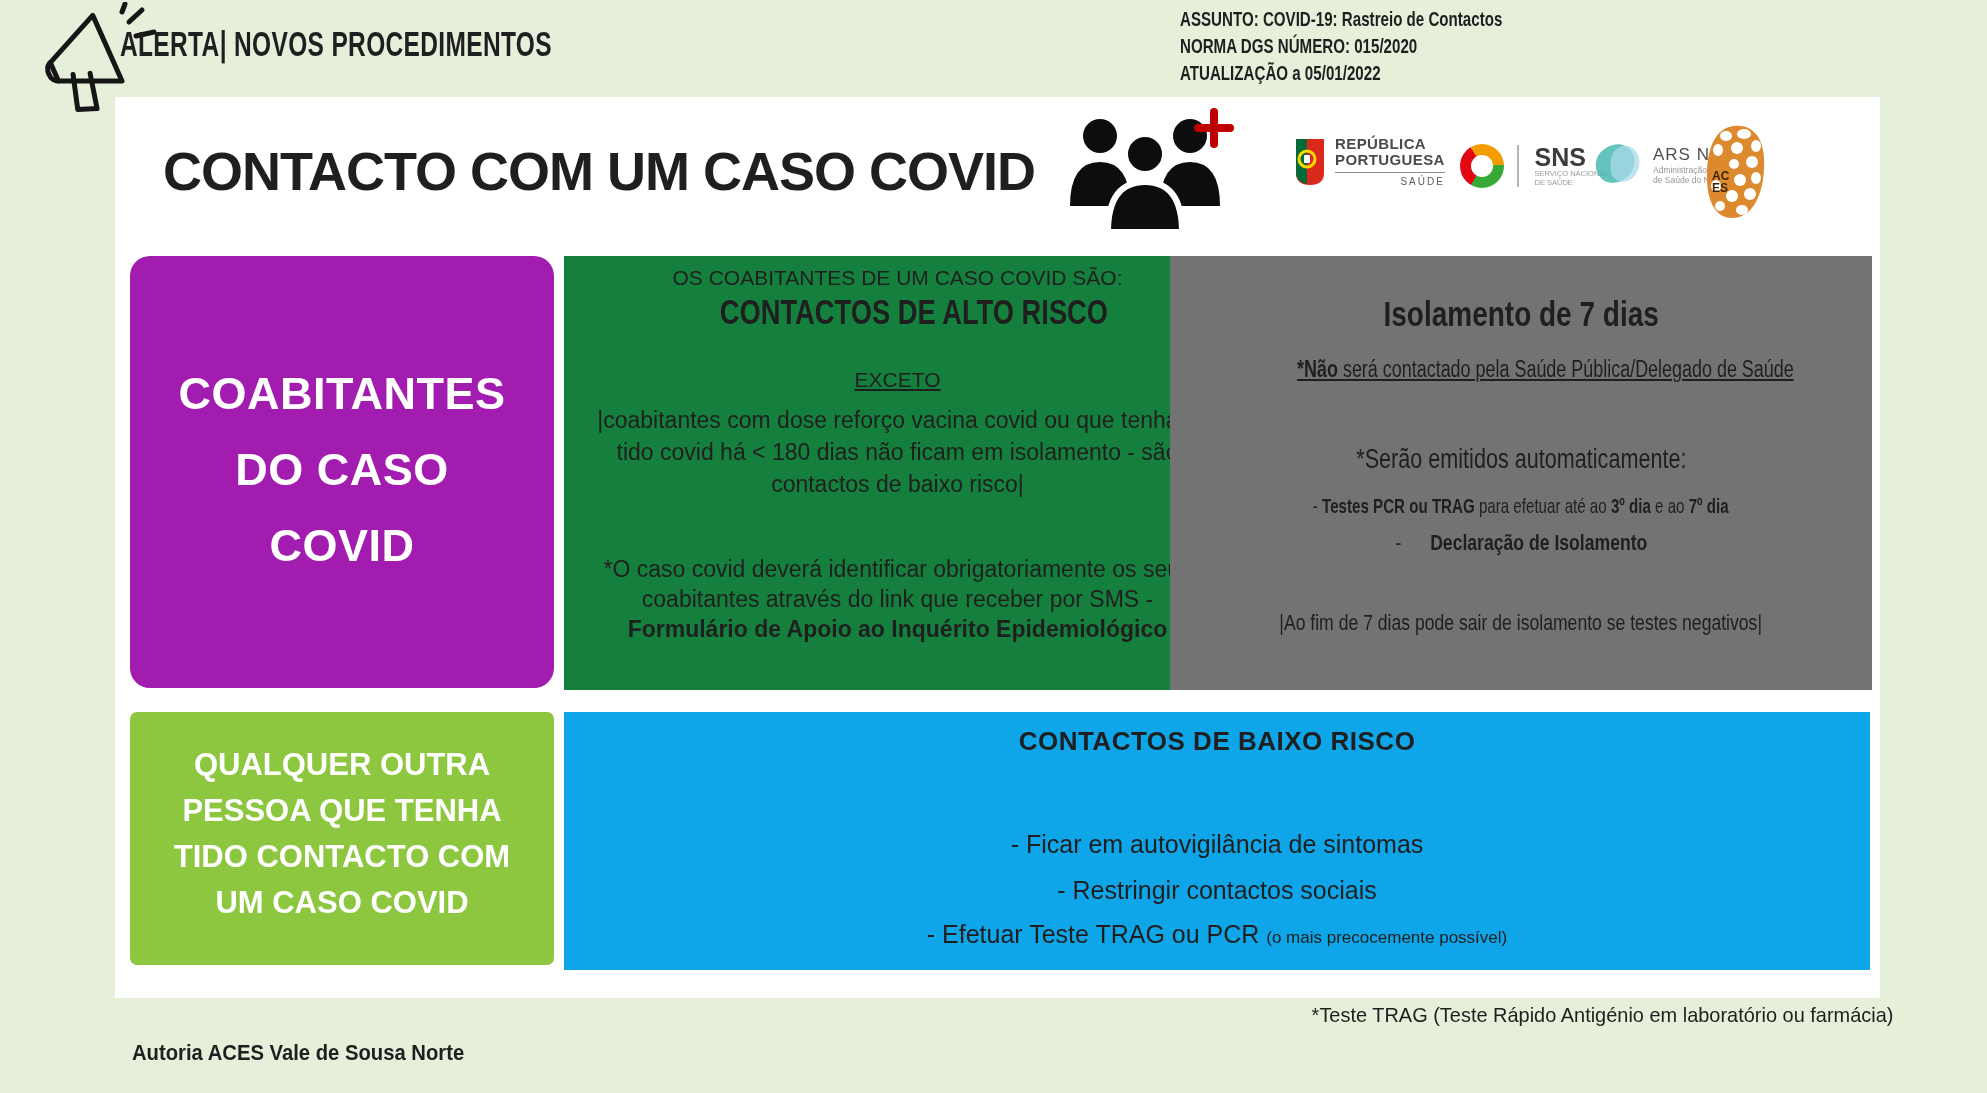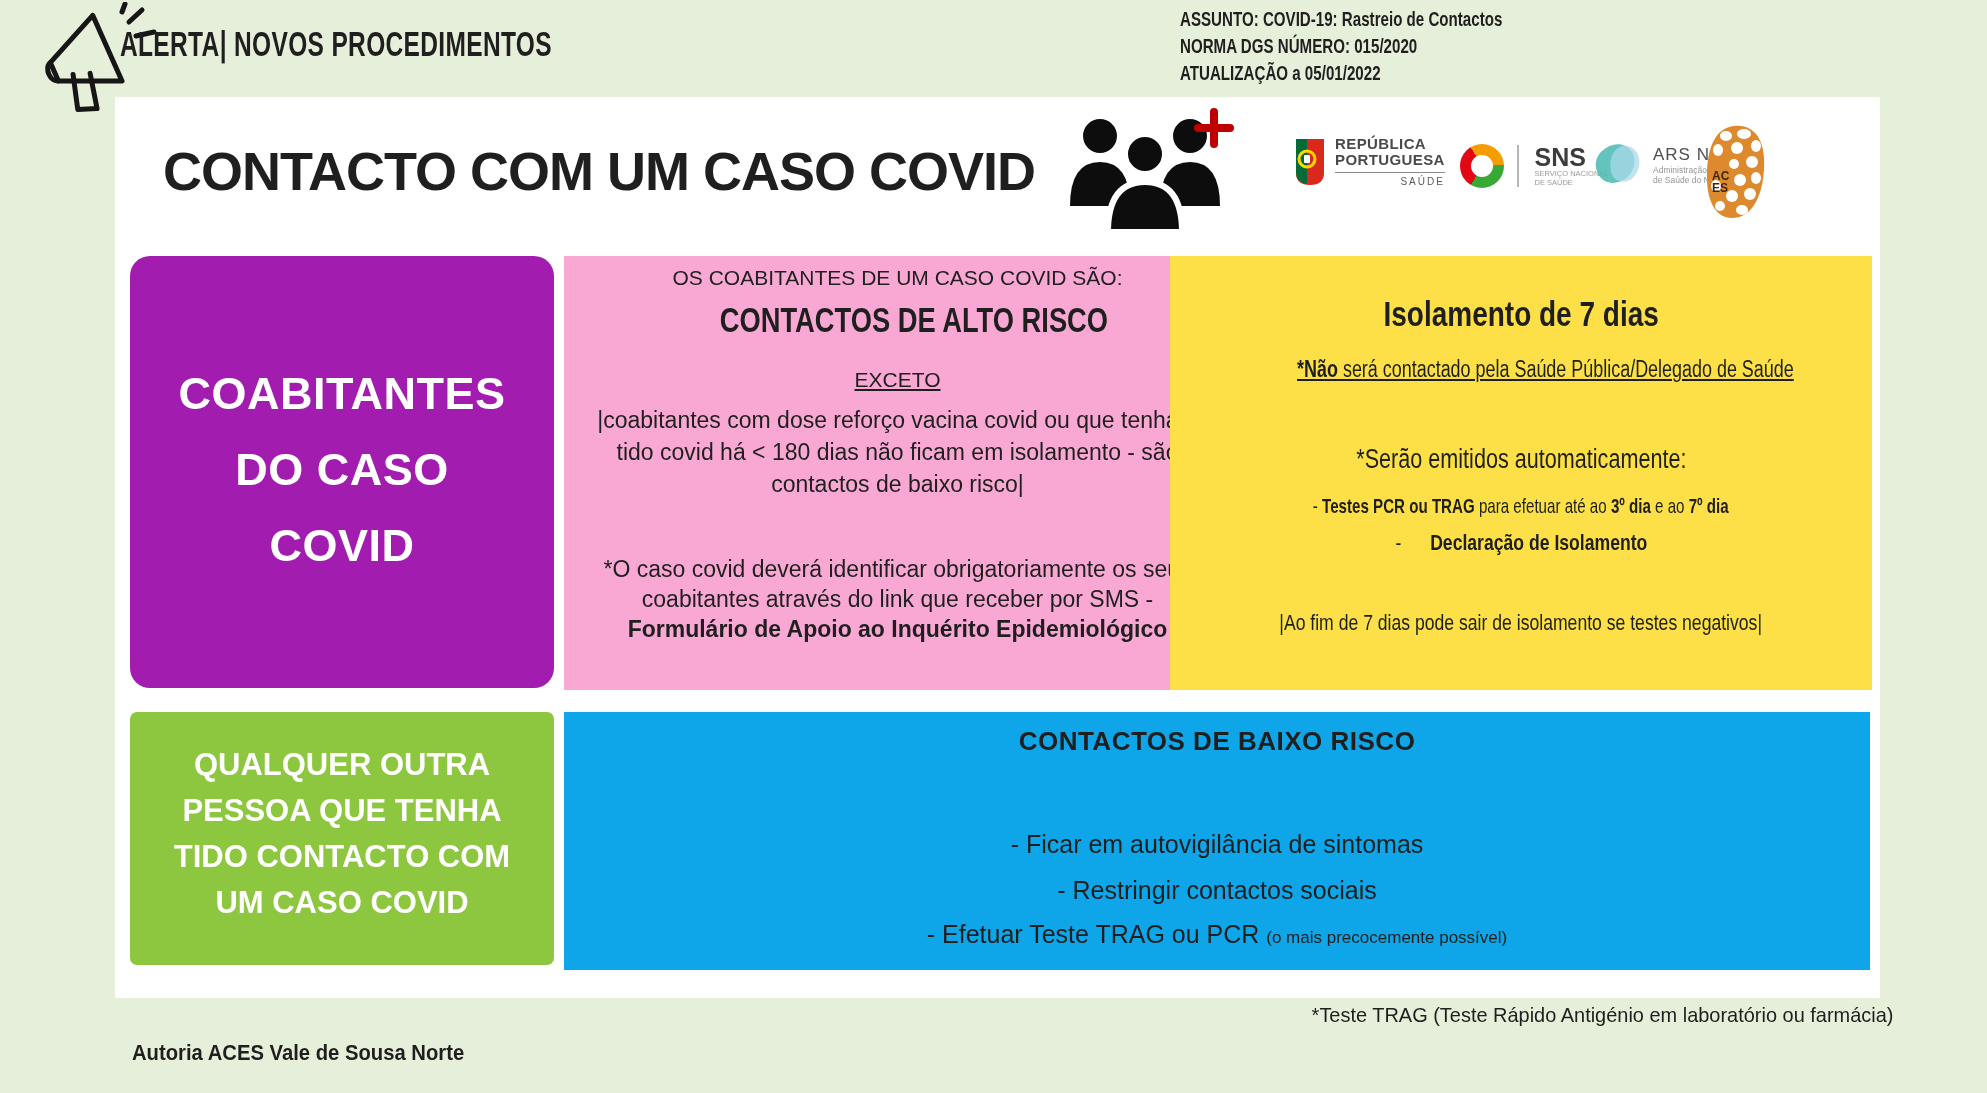--- a/index.html
+++ b/index.html
@@ -36,31 +36,31 @@
   .sns-div{width:1.5px;height:42px;background:#b5b5b5;margin:0 7px 0 4px;}
   .sns-name{font-size:25px;font-weight:bold;color:#3c3c3c;line-height:23px;}
   .sns-sub{font-size:7.5px;color:#9a9a9a;line-height:9px;}
   .ars-name{font-size:17px;color:#4f4f4f;letter-spacing:1px;line-height:20px;}
   .ars-sub{font-size:8.5px;color:#959595;line-height:10px;}
 
   
   .box{position:absolute;}
   .teal-box{left:130px;top:256px;width:424px;height:432px;background:#a21caf;border-radius:20px;}
   .lime-box{left:130px;top:712px;width:424px;height:253px;background:#8dc63f;border-radius:7px;}
-  .mid-box{left:564px;top:256px;width:667px;height:434px;background:#f9a8d4;}
-  .right-box{left:1170px;top:256px;width:702px;height:434px;background:#fde047;}
+  .mid-box{left:564px;top:256px;width:667px;height:434px;background:#15803d;}
+  .right-box{left:1170px;top:256px;width:702px;height:434px;background:#737373;}
   .bottom-box{left:564px;top:712px;width:1306px;height:258px;background:#0ea5e9;}
   .box-label{position:absolute;left:0;right:0;text-align:center;color:#ffffff;font-weight:bold;white-space:pre-line;}
   .teal-box .box-label{top:100px;font-size:45px;line-height:76px;letter-spacing:.5px;}
   .lime-box .box-label{top:30px;font-size:31px;line-height:46px;}
 
   .cline{position:absolute;left:0;right:0;text-align:center;}
   
   .mb-intro{top:10px;font-size:21px;}
-  .mb-head{top:44px;font-size:35px;font-weight:bold;margin-left:32px;}
+  .mb-head{top:36px;font-size:35px;font-weight:bold;margin-left:32px;}
   .mb-head .sqz{transform:scaleX(.78);}
   .mb-exceto{top:112px;font-size:21px;text-decoration:underline;}
   .mb-p1{top:148px;font-size:23px;line-height:32px;padding:0 22px;}
   .mb-p2{top:298px;font-size:23px;line-height:30px;padding:0 30px;}
   
   .rb-title{top:38px;font-size:35px;font-weight:bold;}
   .rb-title .sqz{transform:scaleX(.80);}
   .rb-nao{top:100px;font-size:23px;margin-left:48px;}
   .rb-nao .sqz{transform:scaleX(.78);text-decoration:underline;}
   .rb-auto{top:188px;font-size:27px;}

